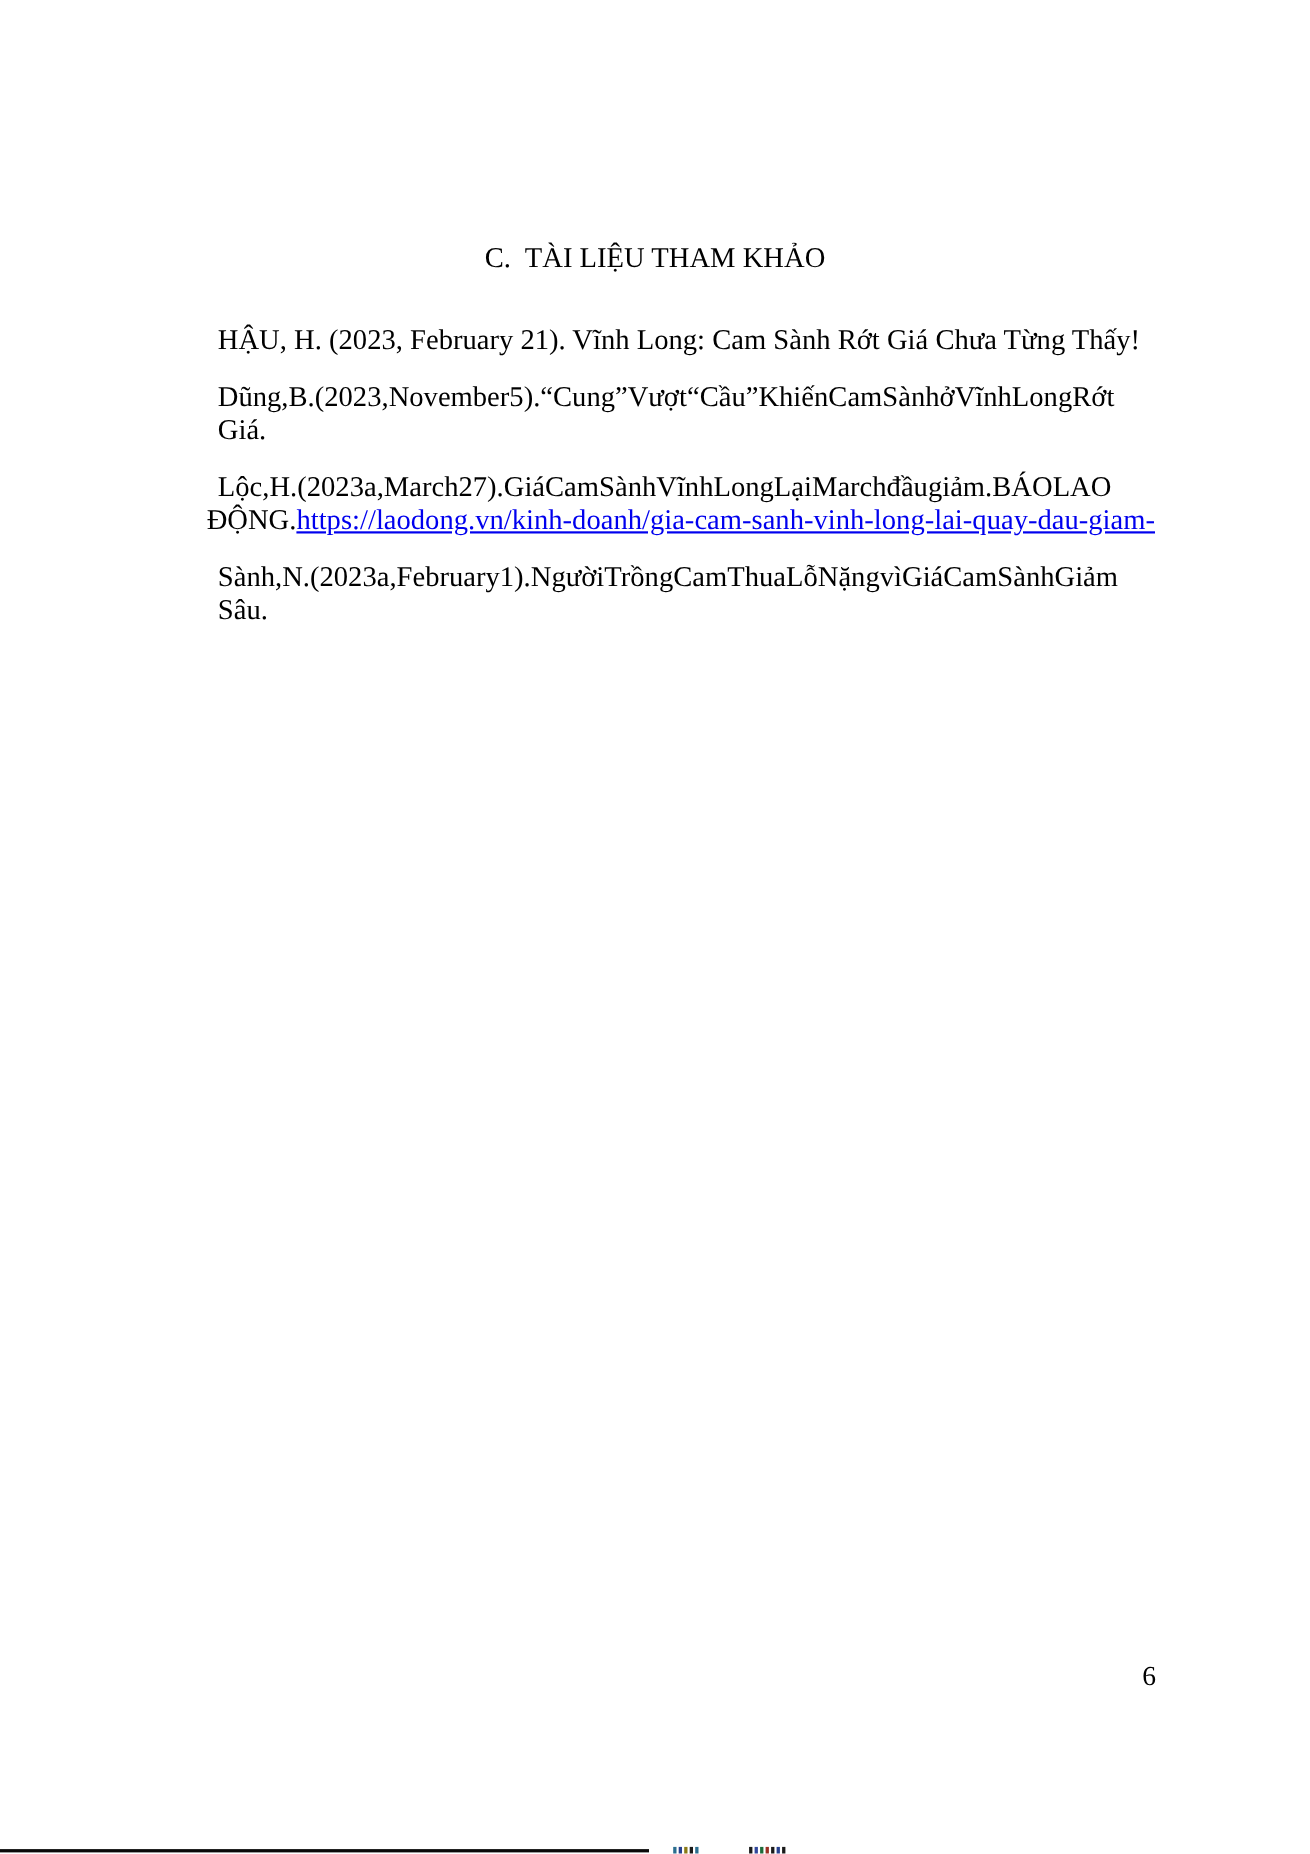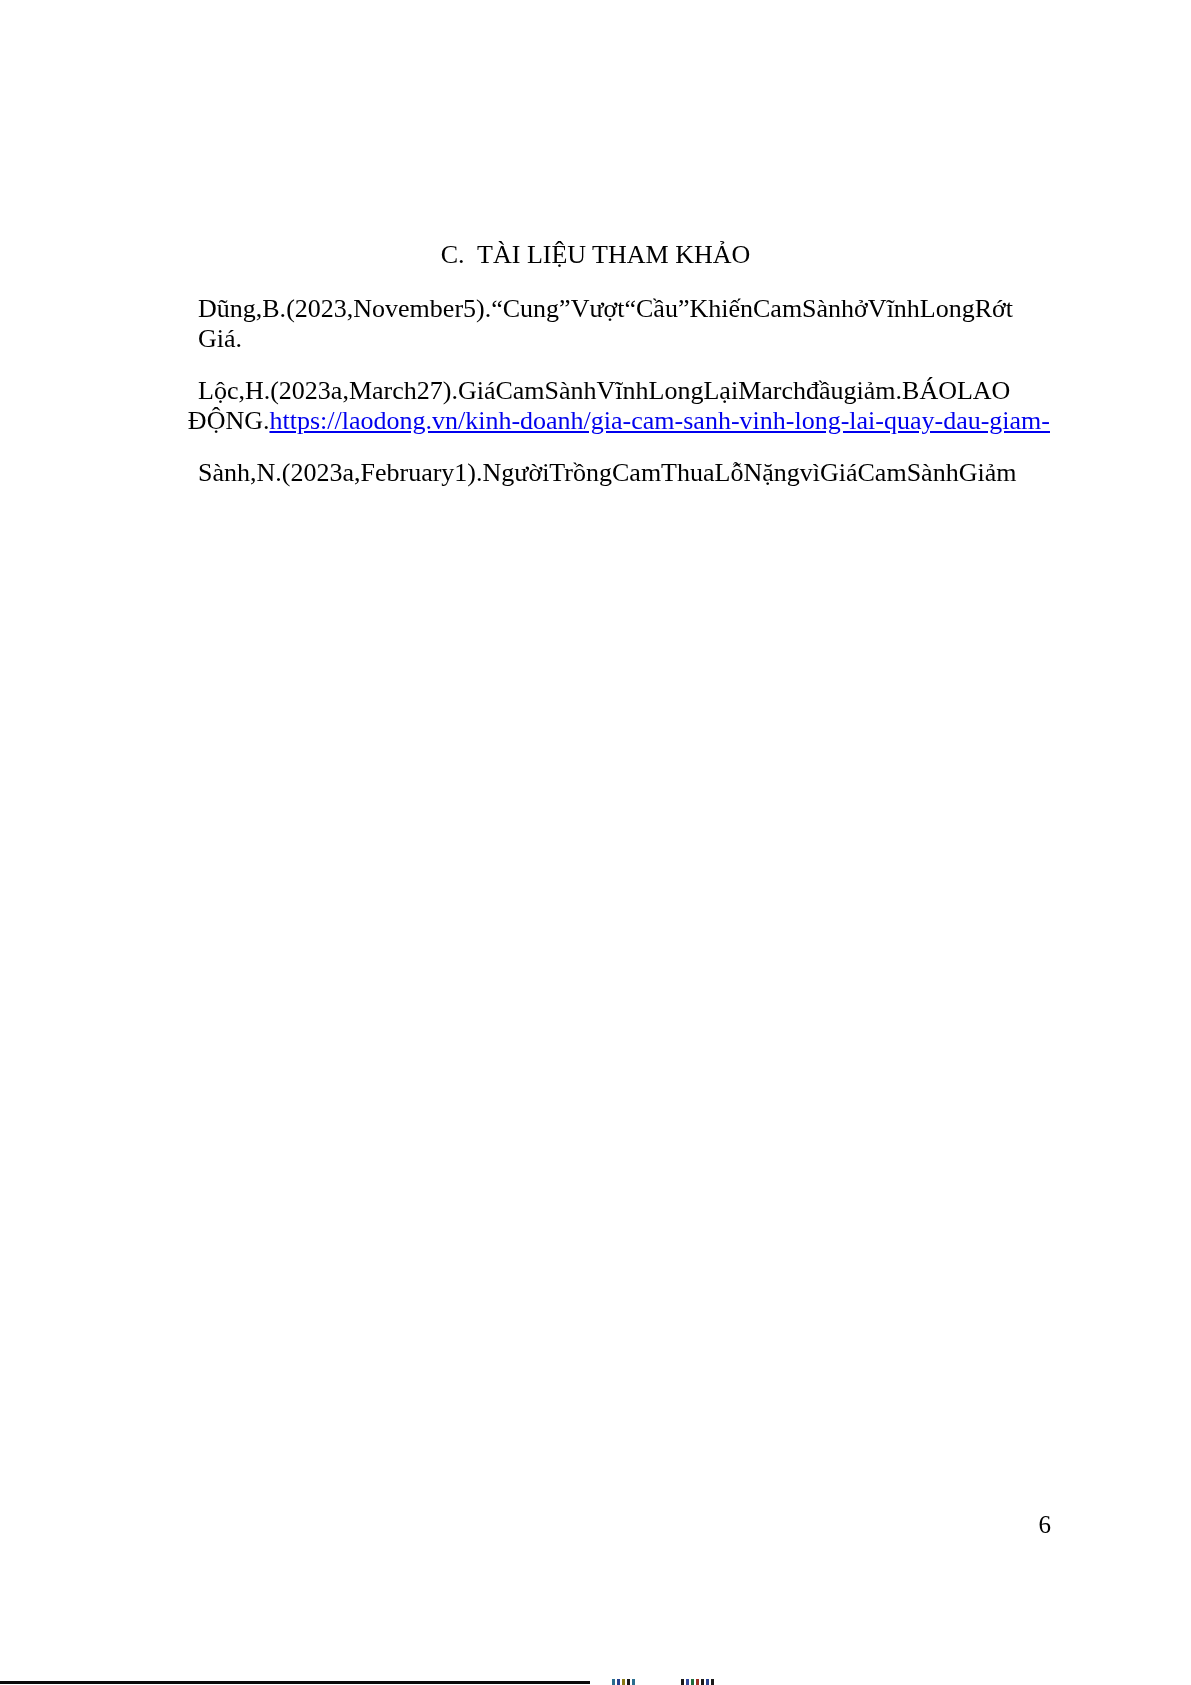--- a/index.html
+++ b/index.html
@@ -10,21 +10,21 @@
     font-family: "Liberation Serif", "DejaVu Serif", serif;
     color: #000000;
   }
   .page {
     position: relative;
     width: 1191px; height: 1685px;
     background: #ffffff;
   }
   .doc-title {
     position: absolute;
-    left: 0; top: 240px;
+    left: 0; top: 220px;
     width: 1191px;
     text-align: center;
     font-size: 26px;
     line-height: 30px;
     white-space: pre;
   }
   .references {
     position: absolute;
     left: 198px; top: 294px;
     width: 852px;
@@ -71,20 +71,23 @@
   .fragment-seg { width: 3px; height: 6px; }
 </style>
 </head>
 <body>
 
 <div class="page">
 
   <div class="doc-title">C.  TÀI LIỆU THAM KHẢO</div>
 
   <div class="references">
+      <div class="reference">
+        <div class="line">HẬU, H. (2023, February 21). Vĩnh Long: Cam Sành Rớt Giá Chưa Từng Thấy!</div>
+      </div>
       <div class="reference">
         <div class="line just">
           <span>Dũng,</span>
           <span>B.</span>
           <span>(2023,</span>
           <span>November</span>
           <span>5).</span>
           <span>“Cung”</span>
           <span>Vượt</span>
           <span>“Cầu”</span>
@@ -134,20 +137,21 @@
           <span>Cam</span>
           <span>Thua</span>
           <span>Lỗ</span>
           <span>Nặng</span>
           <span>vì</span>
           <span>Giá</span>
           <span>Cam</span>
           <span>Sành</span>
           <span>Giảm</span>
         </div>
+        <div class="line">Sâu.</div>
       </div>
     </div>
 
   <div class="page-number">6</div>
 
   <div class="artifact-bar" style="background: rgb(10, 10, 10);"></div>
 
   <div class="fragment-cluster c1">
       <div class="fragment-seg" style="background: rgb(43, 110, 143);"></div>
       <div class="fragment-seg" style="background: rgb(39, 65, 143);"></div>

